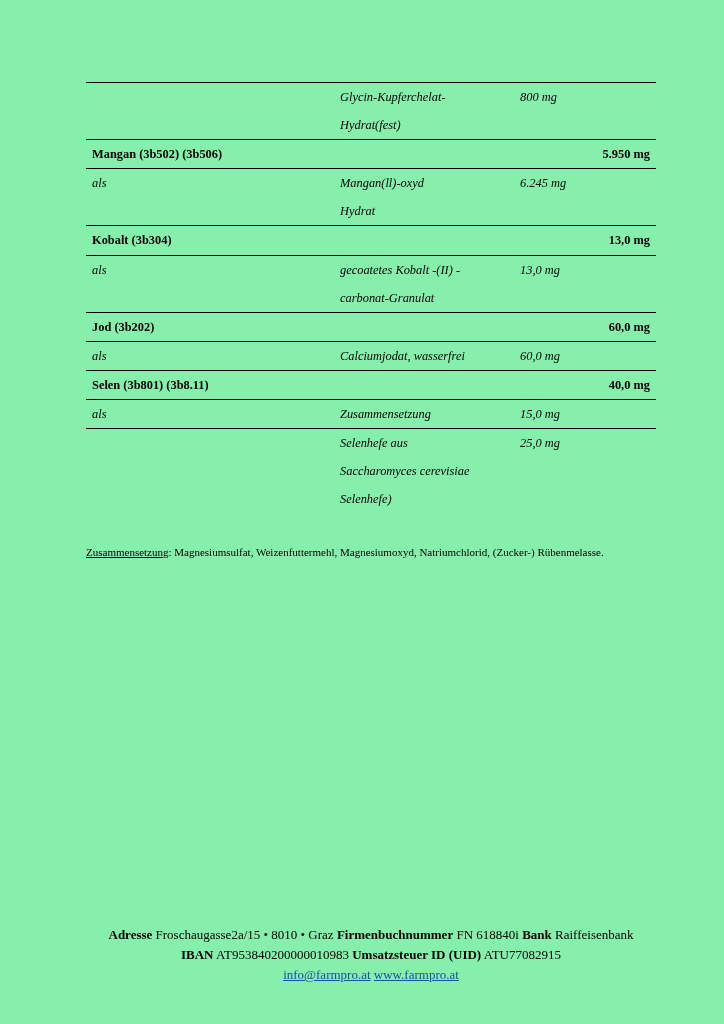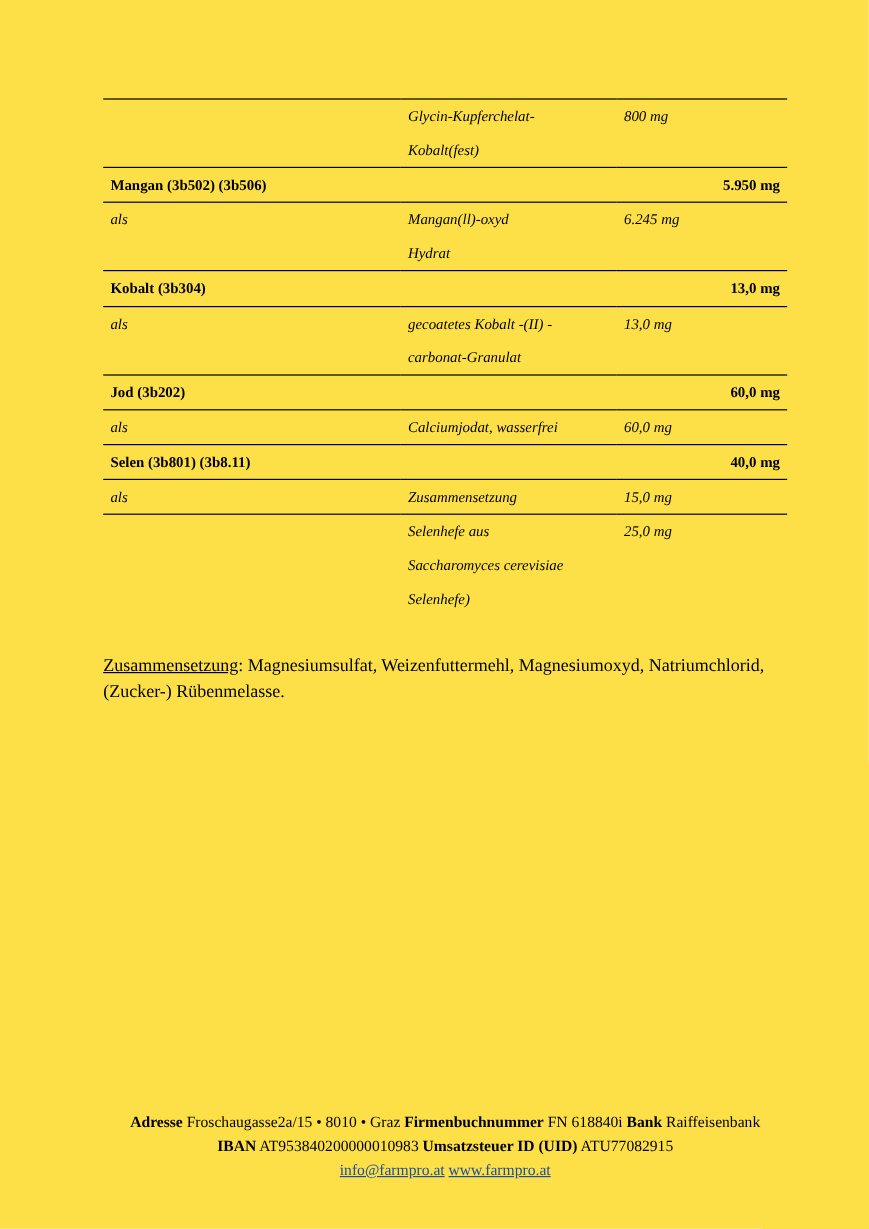--- a/index.html
+++ b/index.html
@@ -14,21 +14,21 @@
     font-family: "Liberation Serif", serif;
     color: #000000;
     overflow: hidden;
   }
   .page {
     position: absolute;
     left: 0;
     top: 0;
     width: 724px;
     height: 1024px;
-    background: #fde047;
+    background: #86efac;
   }
   .content {
     position: absolute;
     left: 86px;
     top: 82px;
     width: 570px;
   }
 
   table.comp-table {
     width: 570px;
@@ -68,21 +68,21 @@
   .amt-mid {
     font-style: italic;
     text-align: left;
   }
   .cont-cell {
     font-style: italic;
   }
 
   .zusammen {
     margin-top: 32px;
-    font-size: 15px;
+    font-size: 11px;
     line-height: 1.42;
     width: 556px;
   }
   .zusammen .u {
     text-decoration: underline;
   }
 
   .footer {
     position: absolute;
     left: 86px;
@@ -117,21 +117,21 @@
       <tbody>
 
         <tr class="rule-top">
           <td class="ital"></td>
           <td class="cont-cell">Glycin-Kupferchelat-</td>
           <td class="amt-mid">800 mg</td>
         </tr>
 
         <tr class="rule-none">
           <td class="ital"></td>
-          <td class="cont-cell">Kobalt(fest)</td>
+          <td class="cont-cell">Hydrat(fest)</td>
           <td class="amt-mid"></td>
         </tr>
 
         <tr class="rule-top">
           <td class="lbl-bold">Mangan (3b502) (3b506)</td>
           <td></td>
           <td class="amt-right">5.950 mg</td>
         </tr>
 
         <tr class="rule-top">

